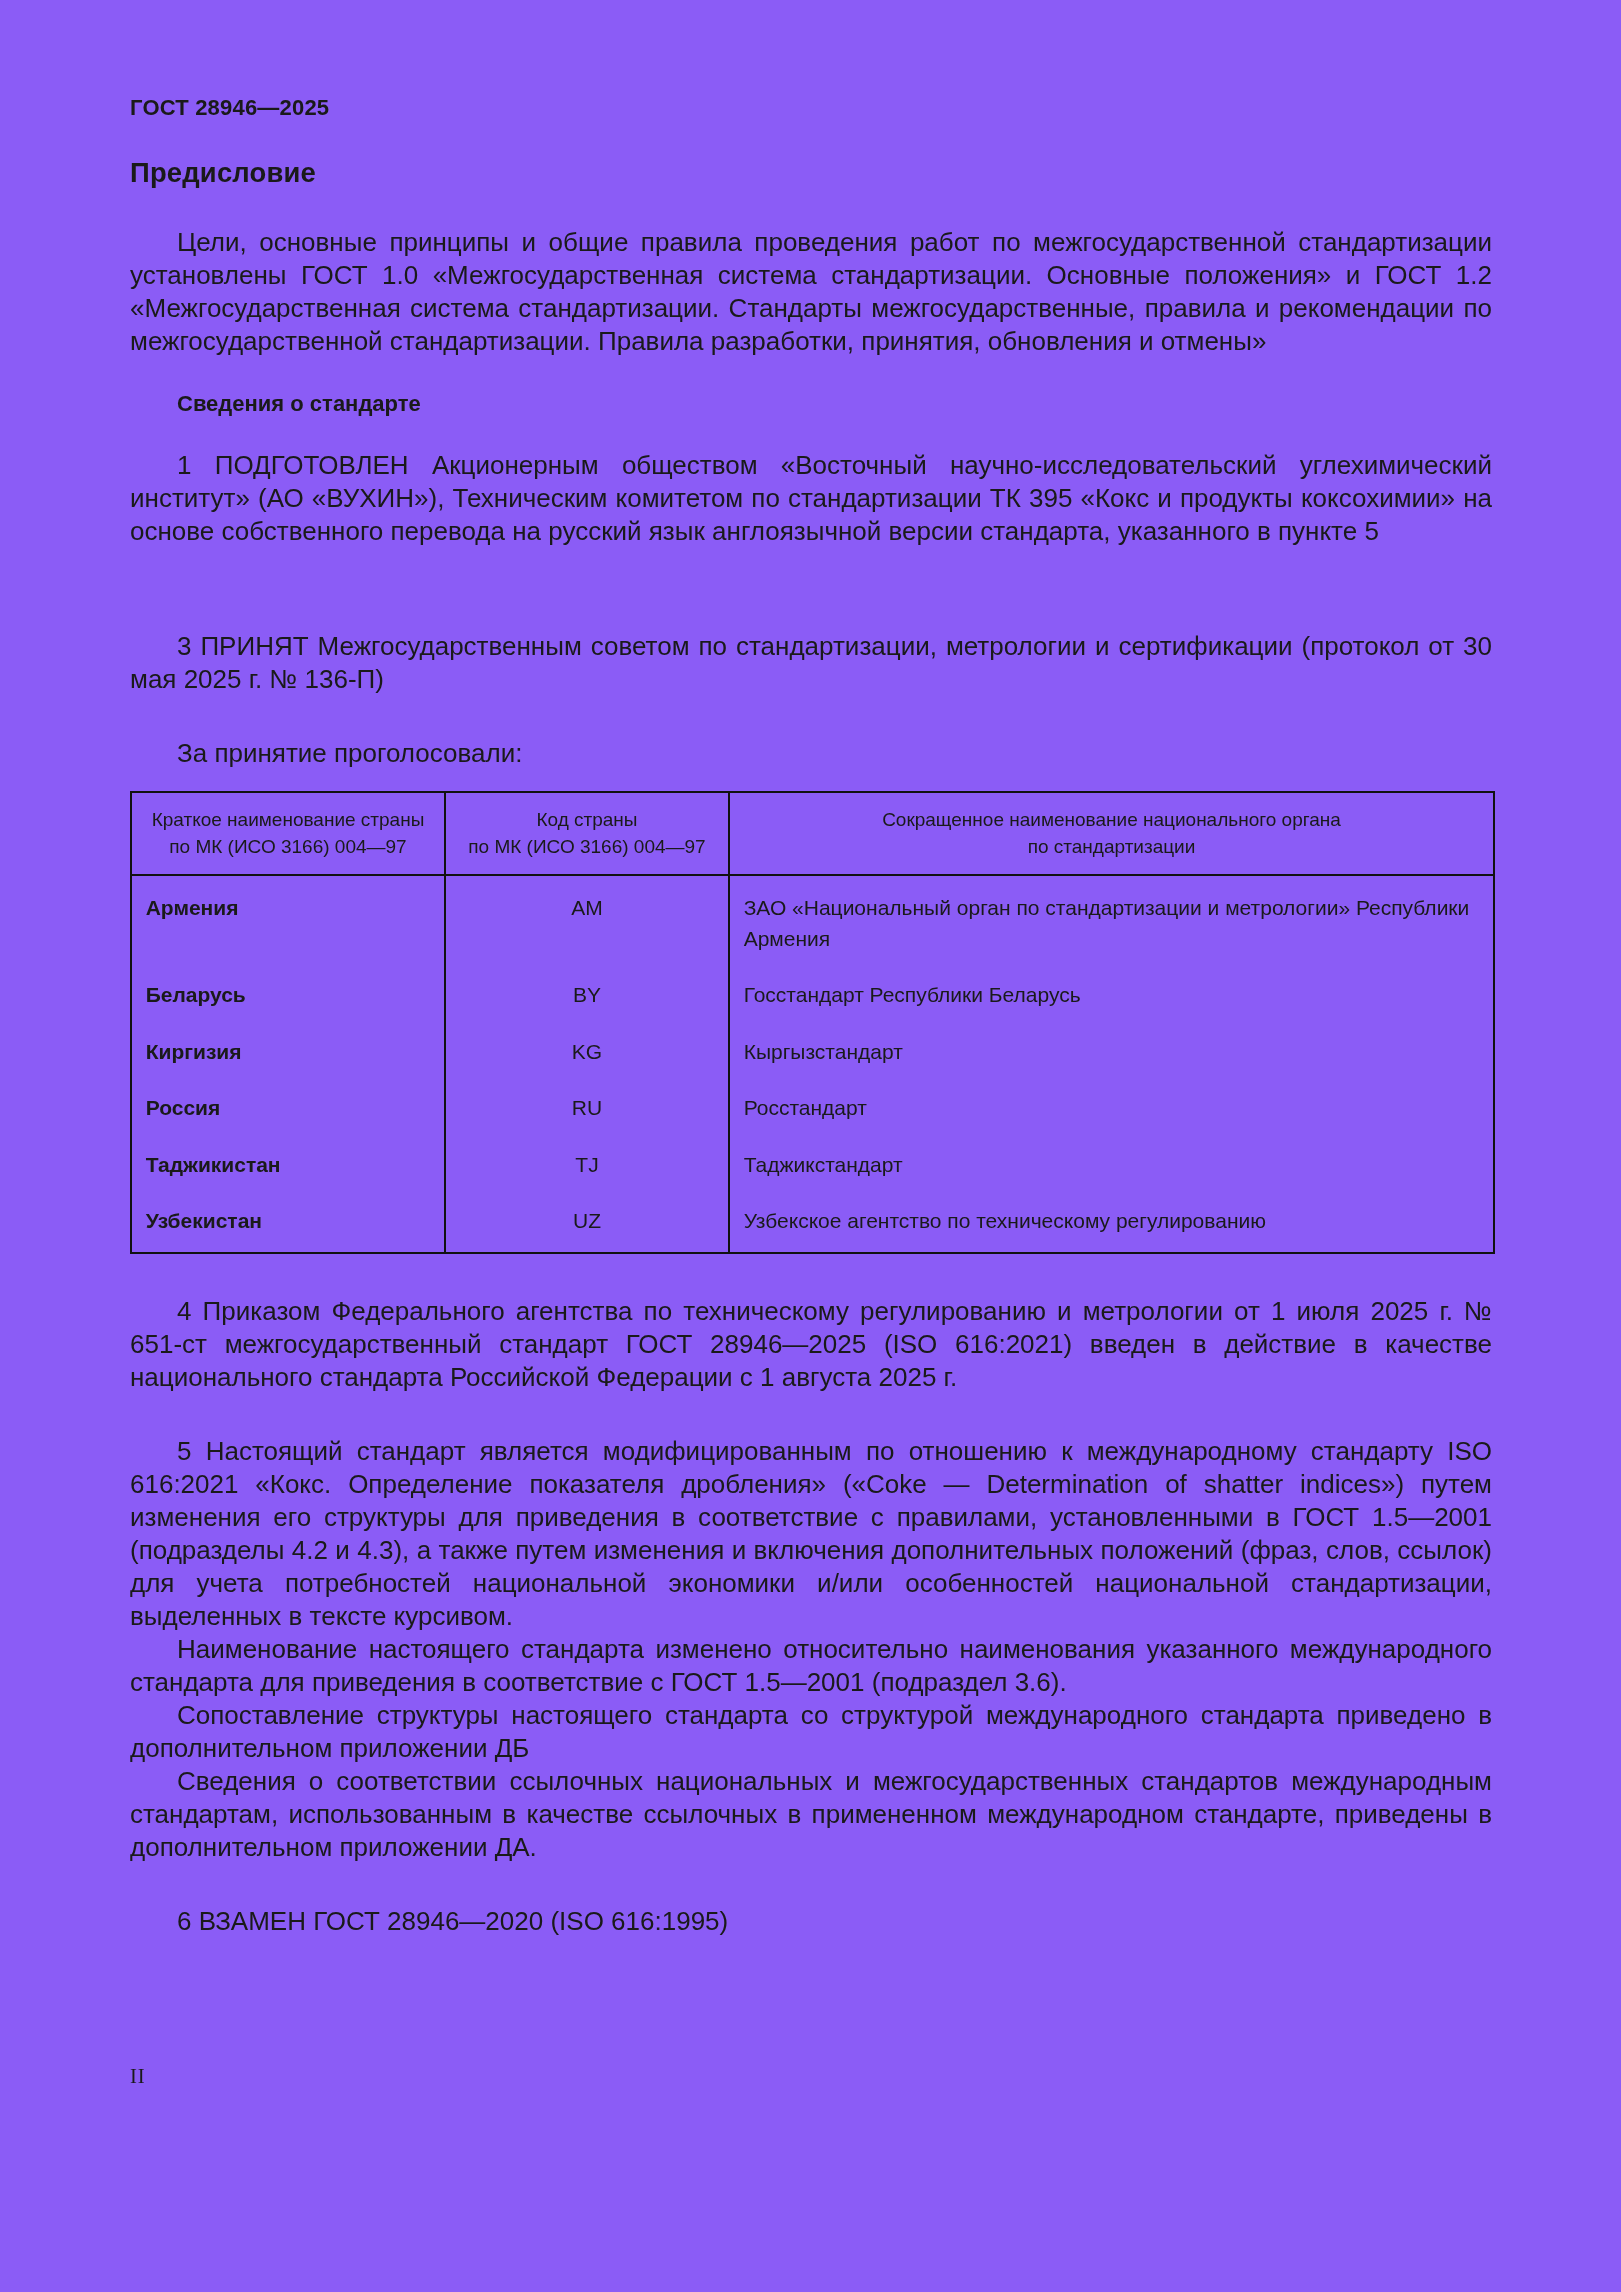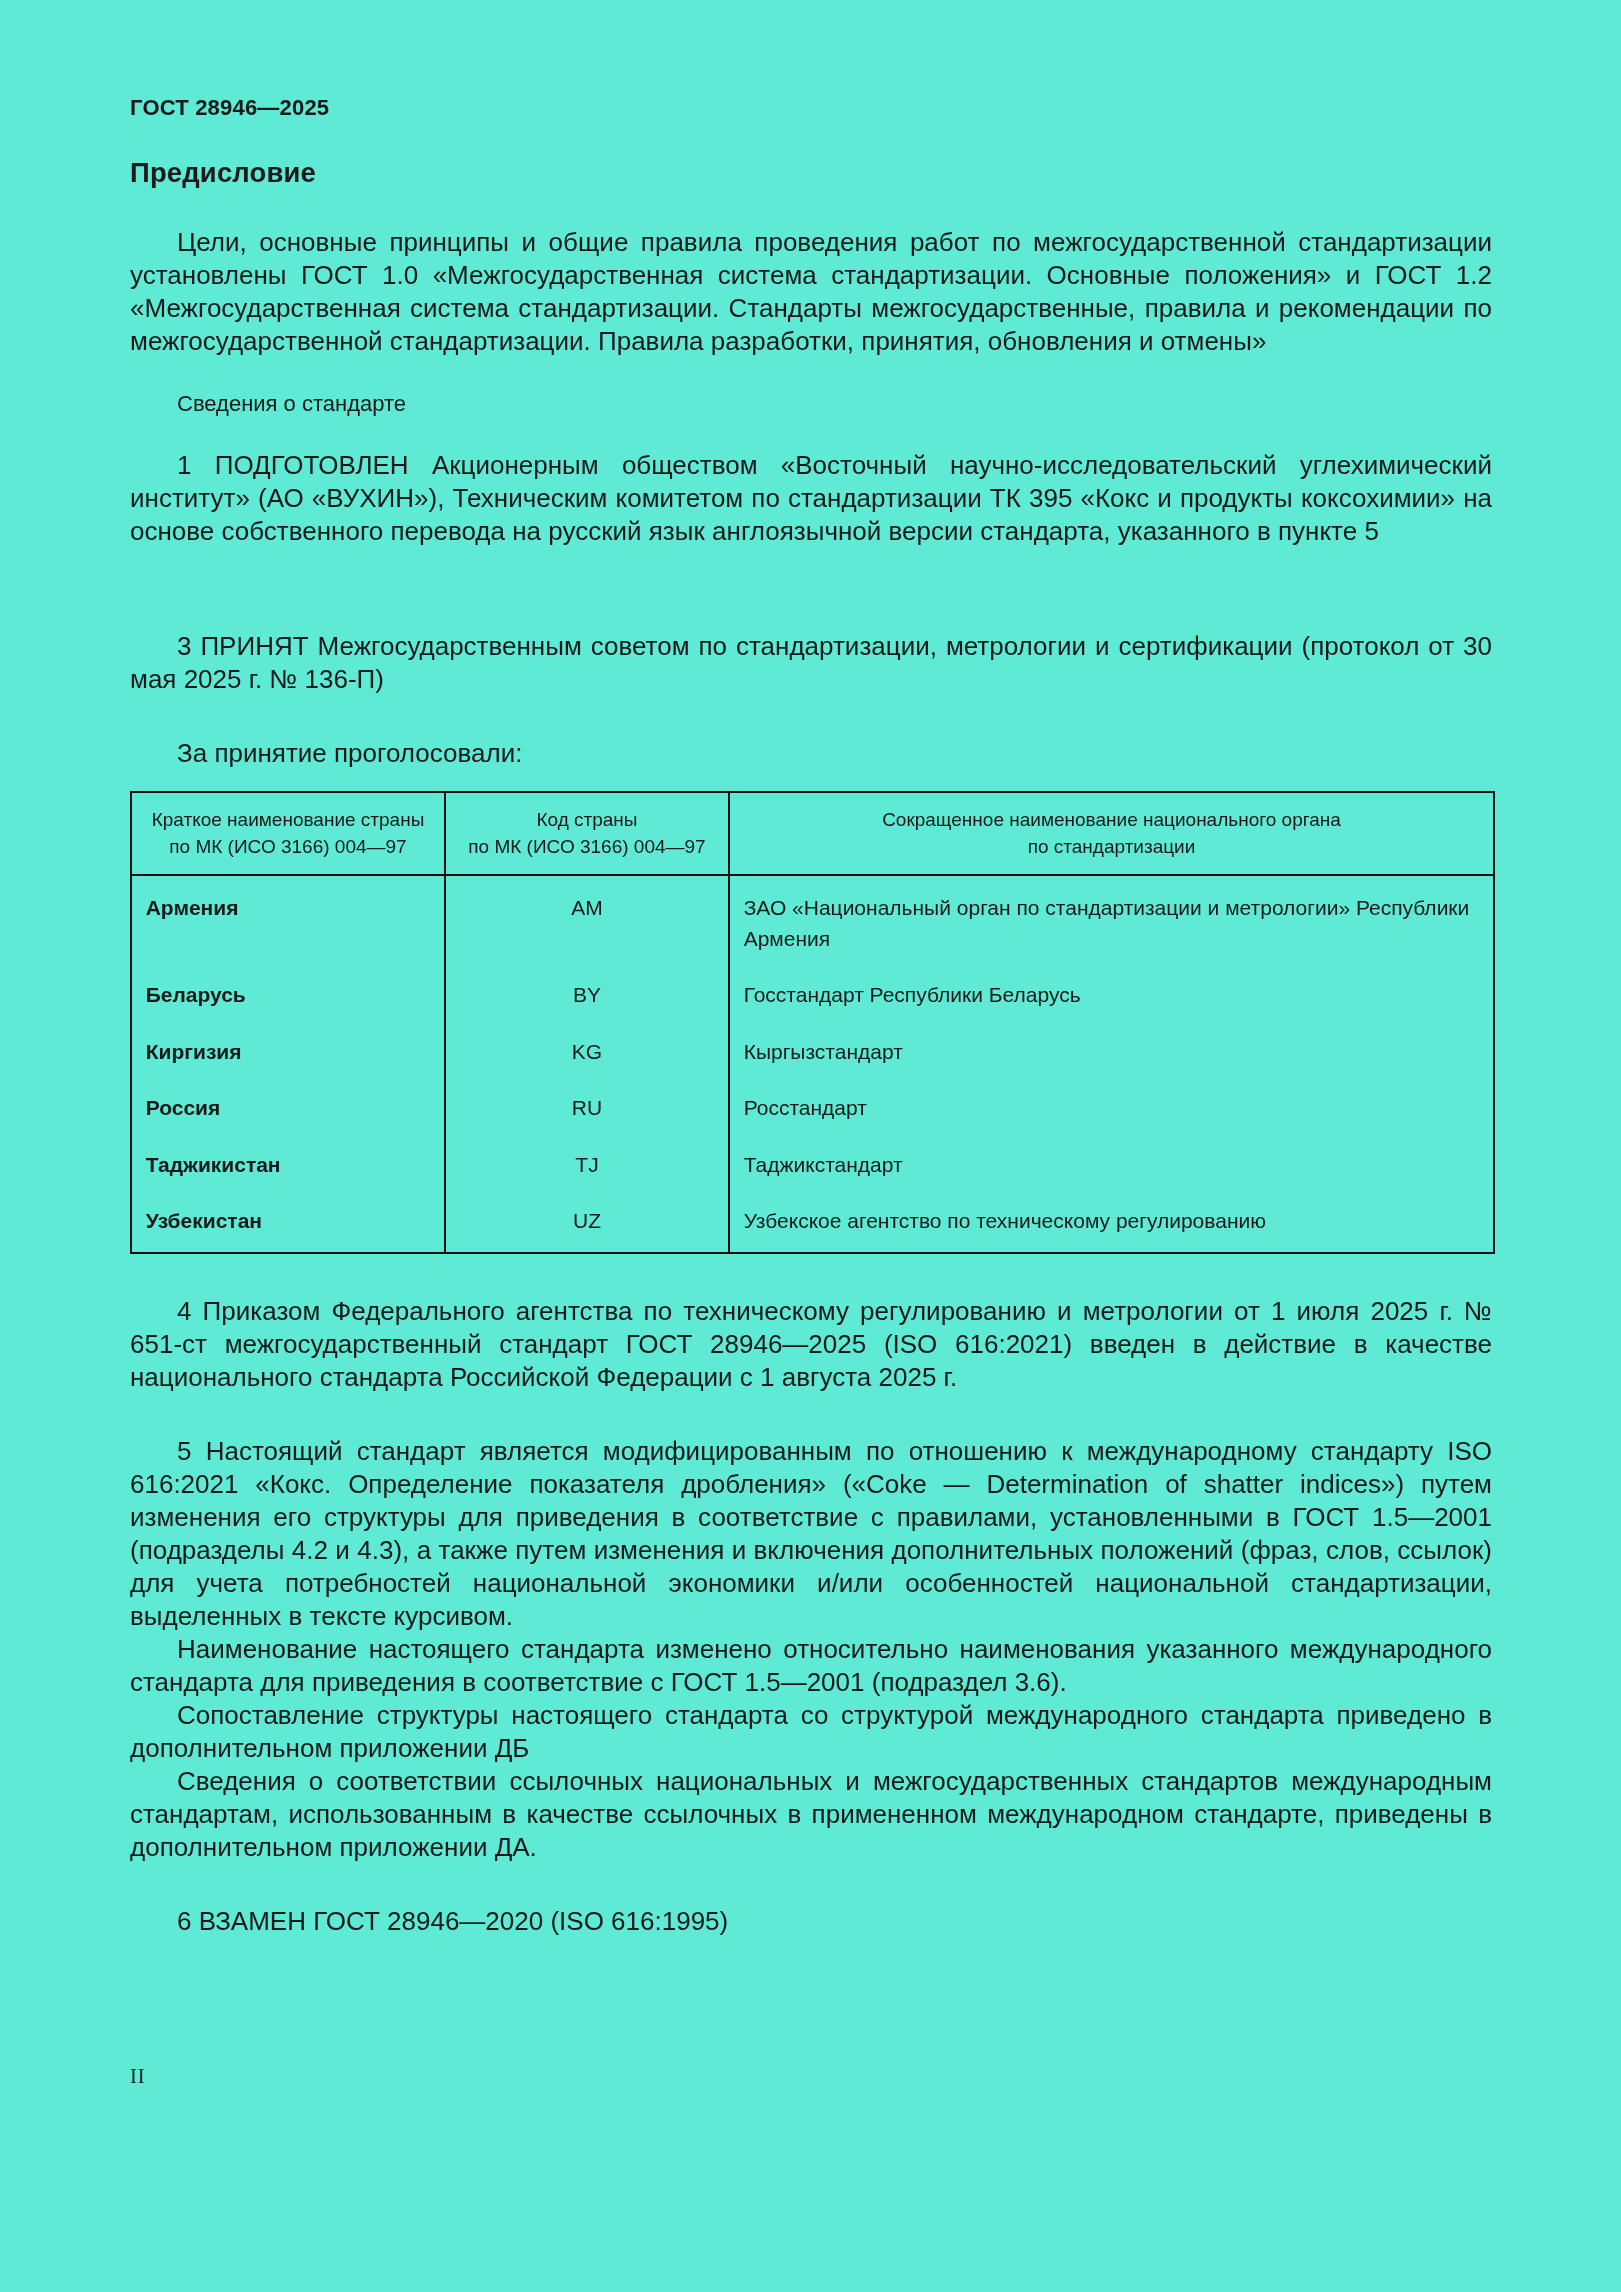--- a/index.html
+++ b/index.html
@@ -9,21 +9,21 @@
     background: #ffffff;
   }
   body {
     font-family: "Liberation Sans", sans-serif;
     color: #1a1a1a;
   }
   .page {
     position: relative;
     width: 1621px;
     height: 2293px;
-    background: #5eead4;
+    background: #8b5cf6;
     box-sizing: border-box;
     padding: 8px;
     overflow: hidden;
   }
   .content {
     position: absolute;
     left: 130px;
     top: 0;
     width: 1362px;
   }
@@ -56,21 +56,21 @@
     text-indent: 47px;
     hyphens: manual;
   }
   .gap-md { height: 29px; }
   .gap-lg { height: 41px; }
 
   .subhead {
     margin: 0;
     font-size: 22px;
     line-height: 33px;
-    font-weight: normal;
+    font-weight: bold;
     text-indent: 47px;
   }
 
   .first-block { margin-top: 37px; }
 
   
   .vote-table {
     border-collapse: collapse;
     width: 1362px;
     margin-top: 21px;

